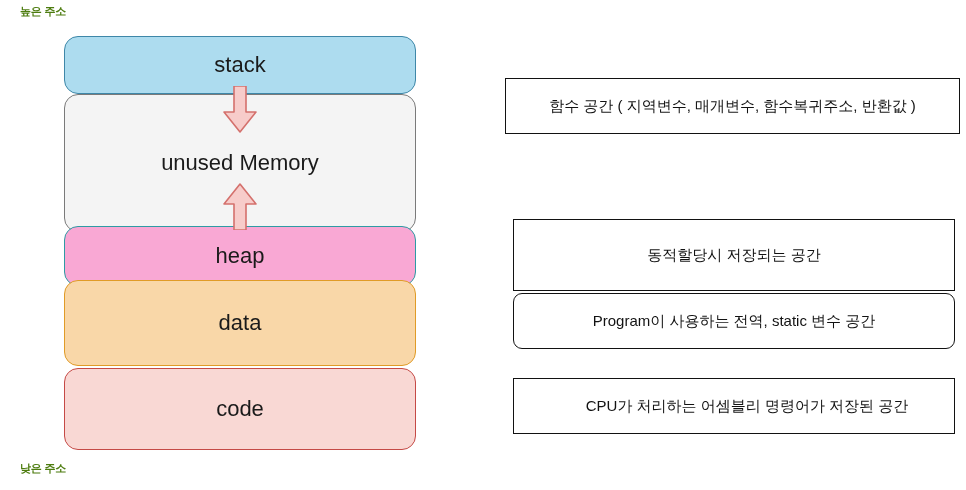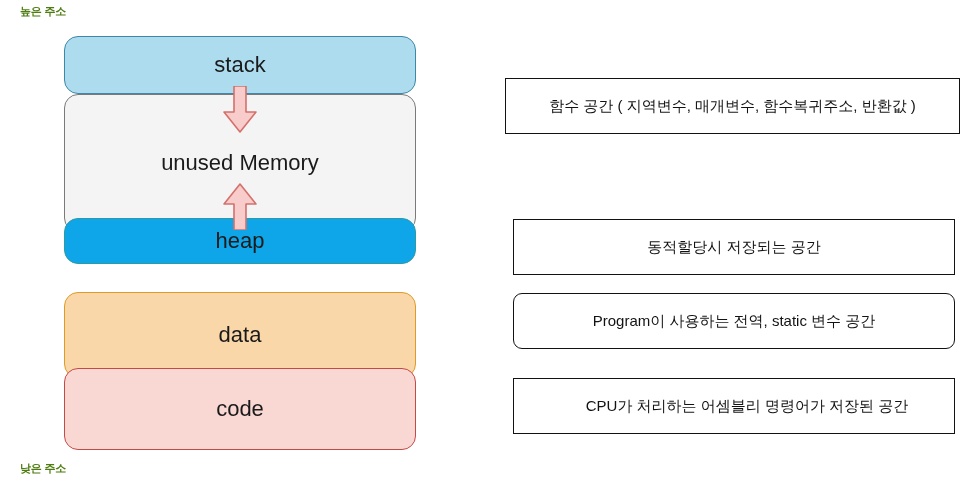--- a/index.html
+++ b/index.html
@@ -51,22 +51,22 @@
   .mem-label {
     font-size: 22px;
     line-height: 1;
     color: #1a1a1a;
     user-select: none;
   }
 
   
   #block-stack  { top: 0px;   height: 58px;  background: #ADDCEF; border-color: #3E87A8; }
   #block-unused { top: 58px;  height: 138px; background: #F4F4F4; border-color: #7A7A7A; }
-  #block-heap   { top: 182px; height: 46px;  background: #0ea5e9; border-color: #2E9BA4; }
-  #block-data   { top: 256px; height: 86px;  background: #F9D7A8; border-color: #E09B27; }
+  #block-heap   { top: 190px; height: 60px;  background: #f9a8d4; border-color: #2E9BA4; }
+  #block-data   { top: 244px; height: 86px;  background: #F9D7A8; border-color: #E09B27; }
   #block-code   { top: 332px; height: 82px;  background: #F9D8D4; border-color: #C54A46; }
 
   
   .arrow {
     position: absolute;
     left: 50%;
     transform: translateX(-50%);
     width: 36px;
     height: 48px;
     pointer-events: none;
@@ -86,21 +86,21 @@
     padding: 0 10px;
   }
   .note-text {
     font-size: 15px;
     line-height: 1.25;
     color: #121212;
     text-align: center;
     white-space: nowrap;
   }
   #note-stack { left: 505px; top: 34px;  width: 455px; height: 56px; margin-top: 44px; }
-  #note-heap  { left: 513px; top: 219px; width: 442px; height: 56px; }
+  #note-heap  { left: 513px; top: 219px; width: 442px; height: 72px; }
   #note-data  { left: 513px; top: 293px; width: 442px; height: 56px; border-radius: 9px; }
   #note-code  { left: 513px; top: 378px; width: 442px; height: 56px; padding-left: 36px; }
 </style>
 </head>
 <body>
 
 <div class="addr-label" id="addr-high">높은 주소</div>
 
 <div id="memory-column">
 

